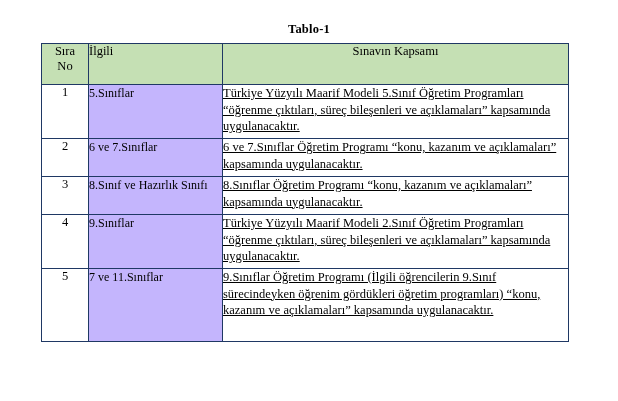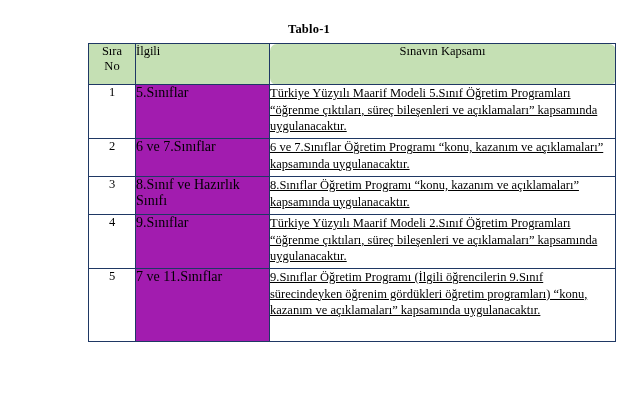--- a/index.html
+++ b/index.html
@@ -34,21 +34,20 @@
     letter-spacing: 0.2px;
     line-height: 16px;
     margin-top: 12px;
   }
 
   .table-wrap {
     position: absolute;
     left: 41px;
     top: 43px;
     width: 527px;
-    margin-left: 47px;
   }
 
   table.tablo {
     border-collapse: collapse;
     width: 527px;
     table-layout: fixed;
     background: #ffffff;
   }
 
   table.tablo td,
@@ -76,35 +75,34 @@
   th.h-no {
     text-align: center;
     padding: 2px 1px;
   }
   th.h-sinif {
     text-align: left;
     padding: 2px 6px;
   }
   th.h-kaps {
     padding: 2px 6px;
-    border-radius: 7px;
   }
 
   
   td.cell-no {
     background: #ffffff;
     text-align: center;
     vertical-align: middle;
     font-size: 12.5px;
   }
   td.cell-sinif {
-    background: #a21caf;
+    background: #c4b5fd;
     text-align: left;
     vertical-align: middle;
-    font-size: 14px;
+    font-size: 12px;
     line-height: 16px;
     padding: 3px 6px;
   }
   td.cell-kaps {
     background: #ffffff;
     text-align: left;
     vertical-align: top;
     font-size: 12.5px;
     line-height: 16.5px;
     padding: 2px 5px 2px 5px;

